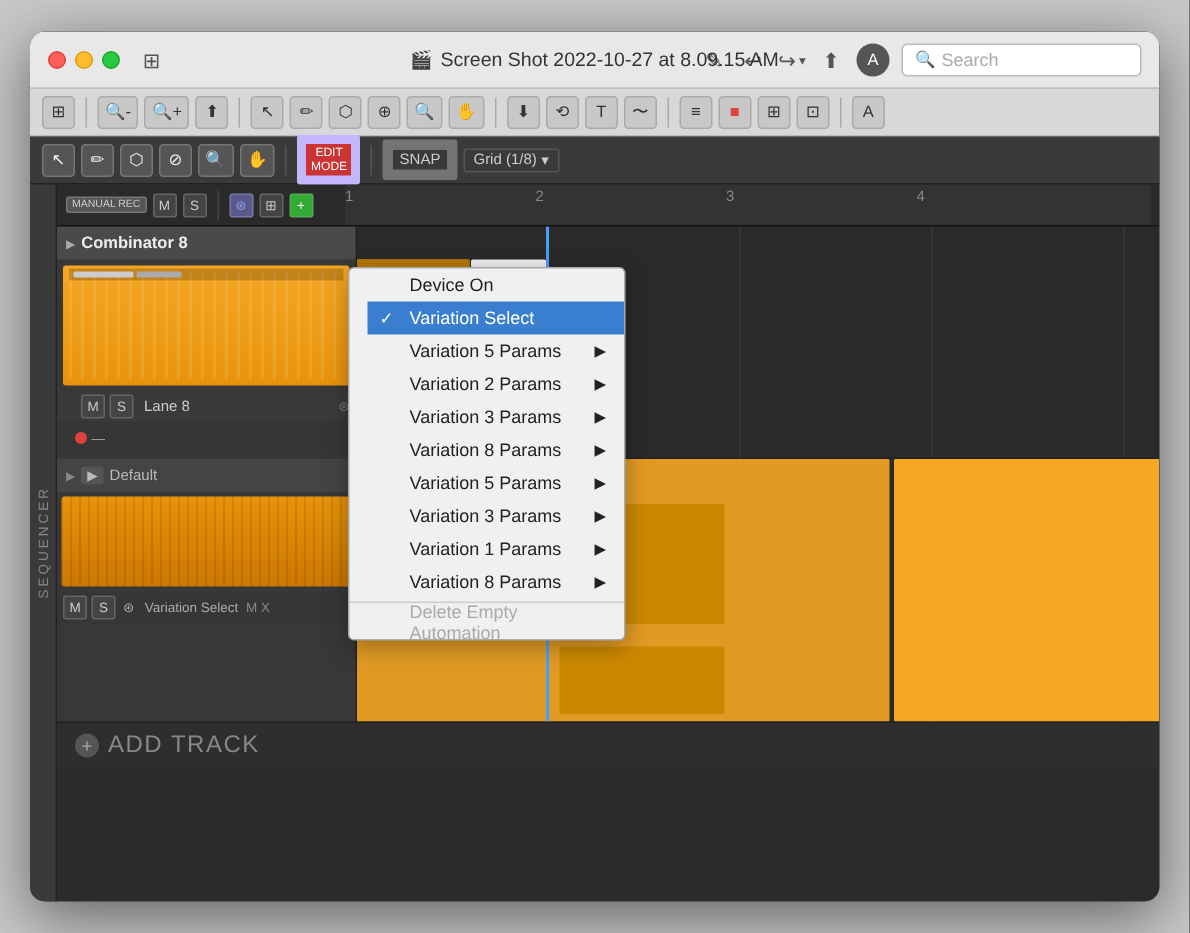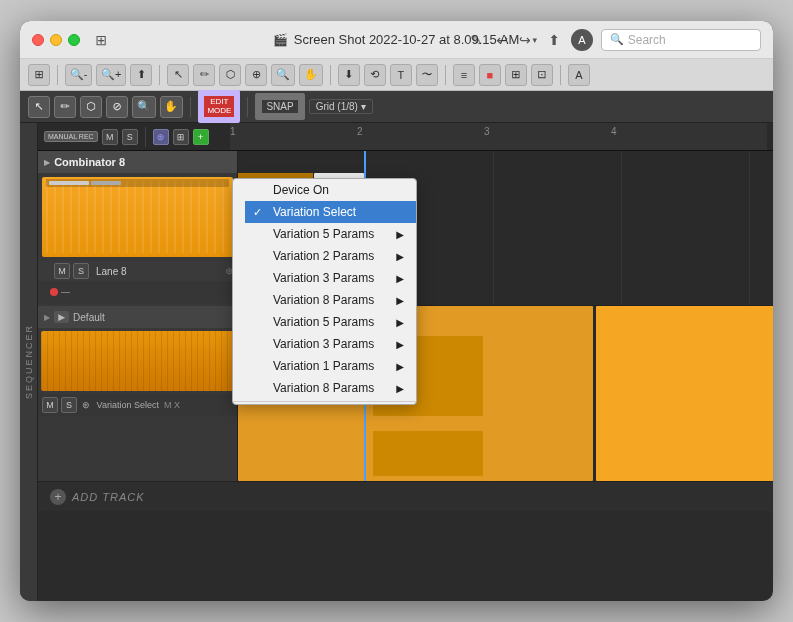--- a/index.html
+++ b/index.html
@@ -357,24 +357,23 @@
       height: 16px;
       background: #555;
       border-radius: 50%;
       display: flex;
       align-items: center;
       justify-content: center;
       font-size: 12px;
       color: #aaa;
     }
     .add-track-label {
-      font-size: 11px;
+      font-size: 16px;
       color: #888;
       letter-spacing: 1px;
-      font-style: italic;
     }
     
     .playhead {
       position: absolute;
       top: 0;
       bottom: 0;
       width: 2px;
       background: #4a9eff;
       z-index: 5;
     }
@@ -724,14 +723,17 @@
       </div>
       <div class="menu-item">
         <span>Variation 1 Params</span>
         <span class="arrow">▶</span>
       </div>
       <div class="menu-item">
         <span>Variation 8 Params</span>
         <span class="arrow">▶</span>
       </div>
       <div class="menu-divider"></div>
+      <div class="menu-item disabled">
+        <span>Delete Empty Automation</span>
+      </div>
     </div>
 </div>
 
 </body></html>

